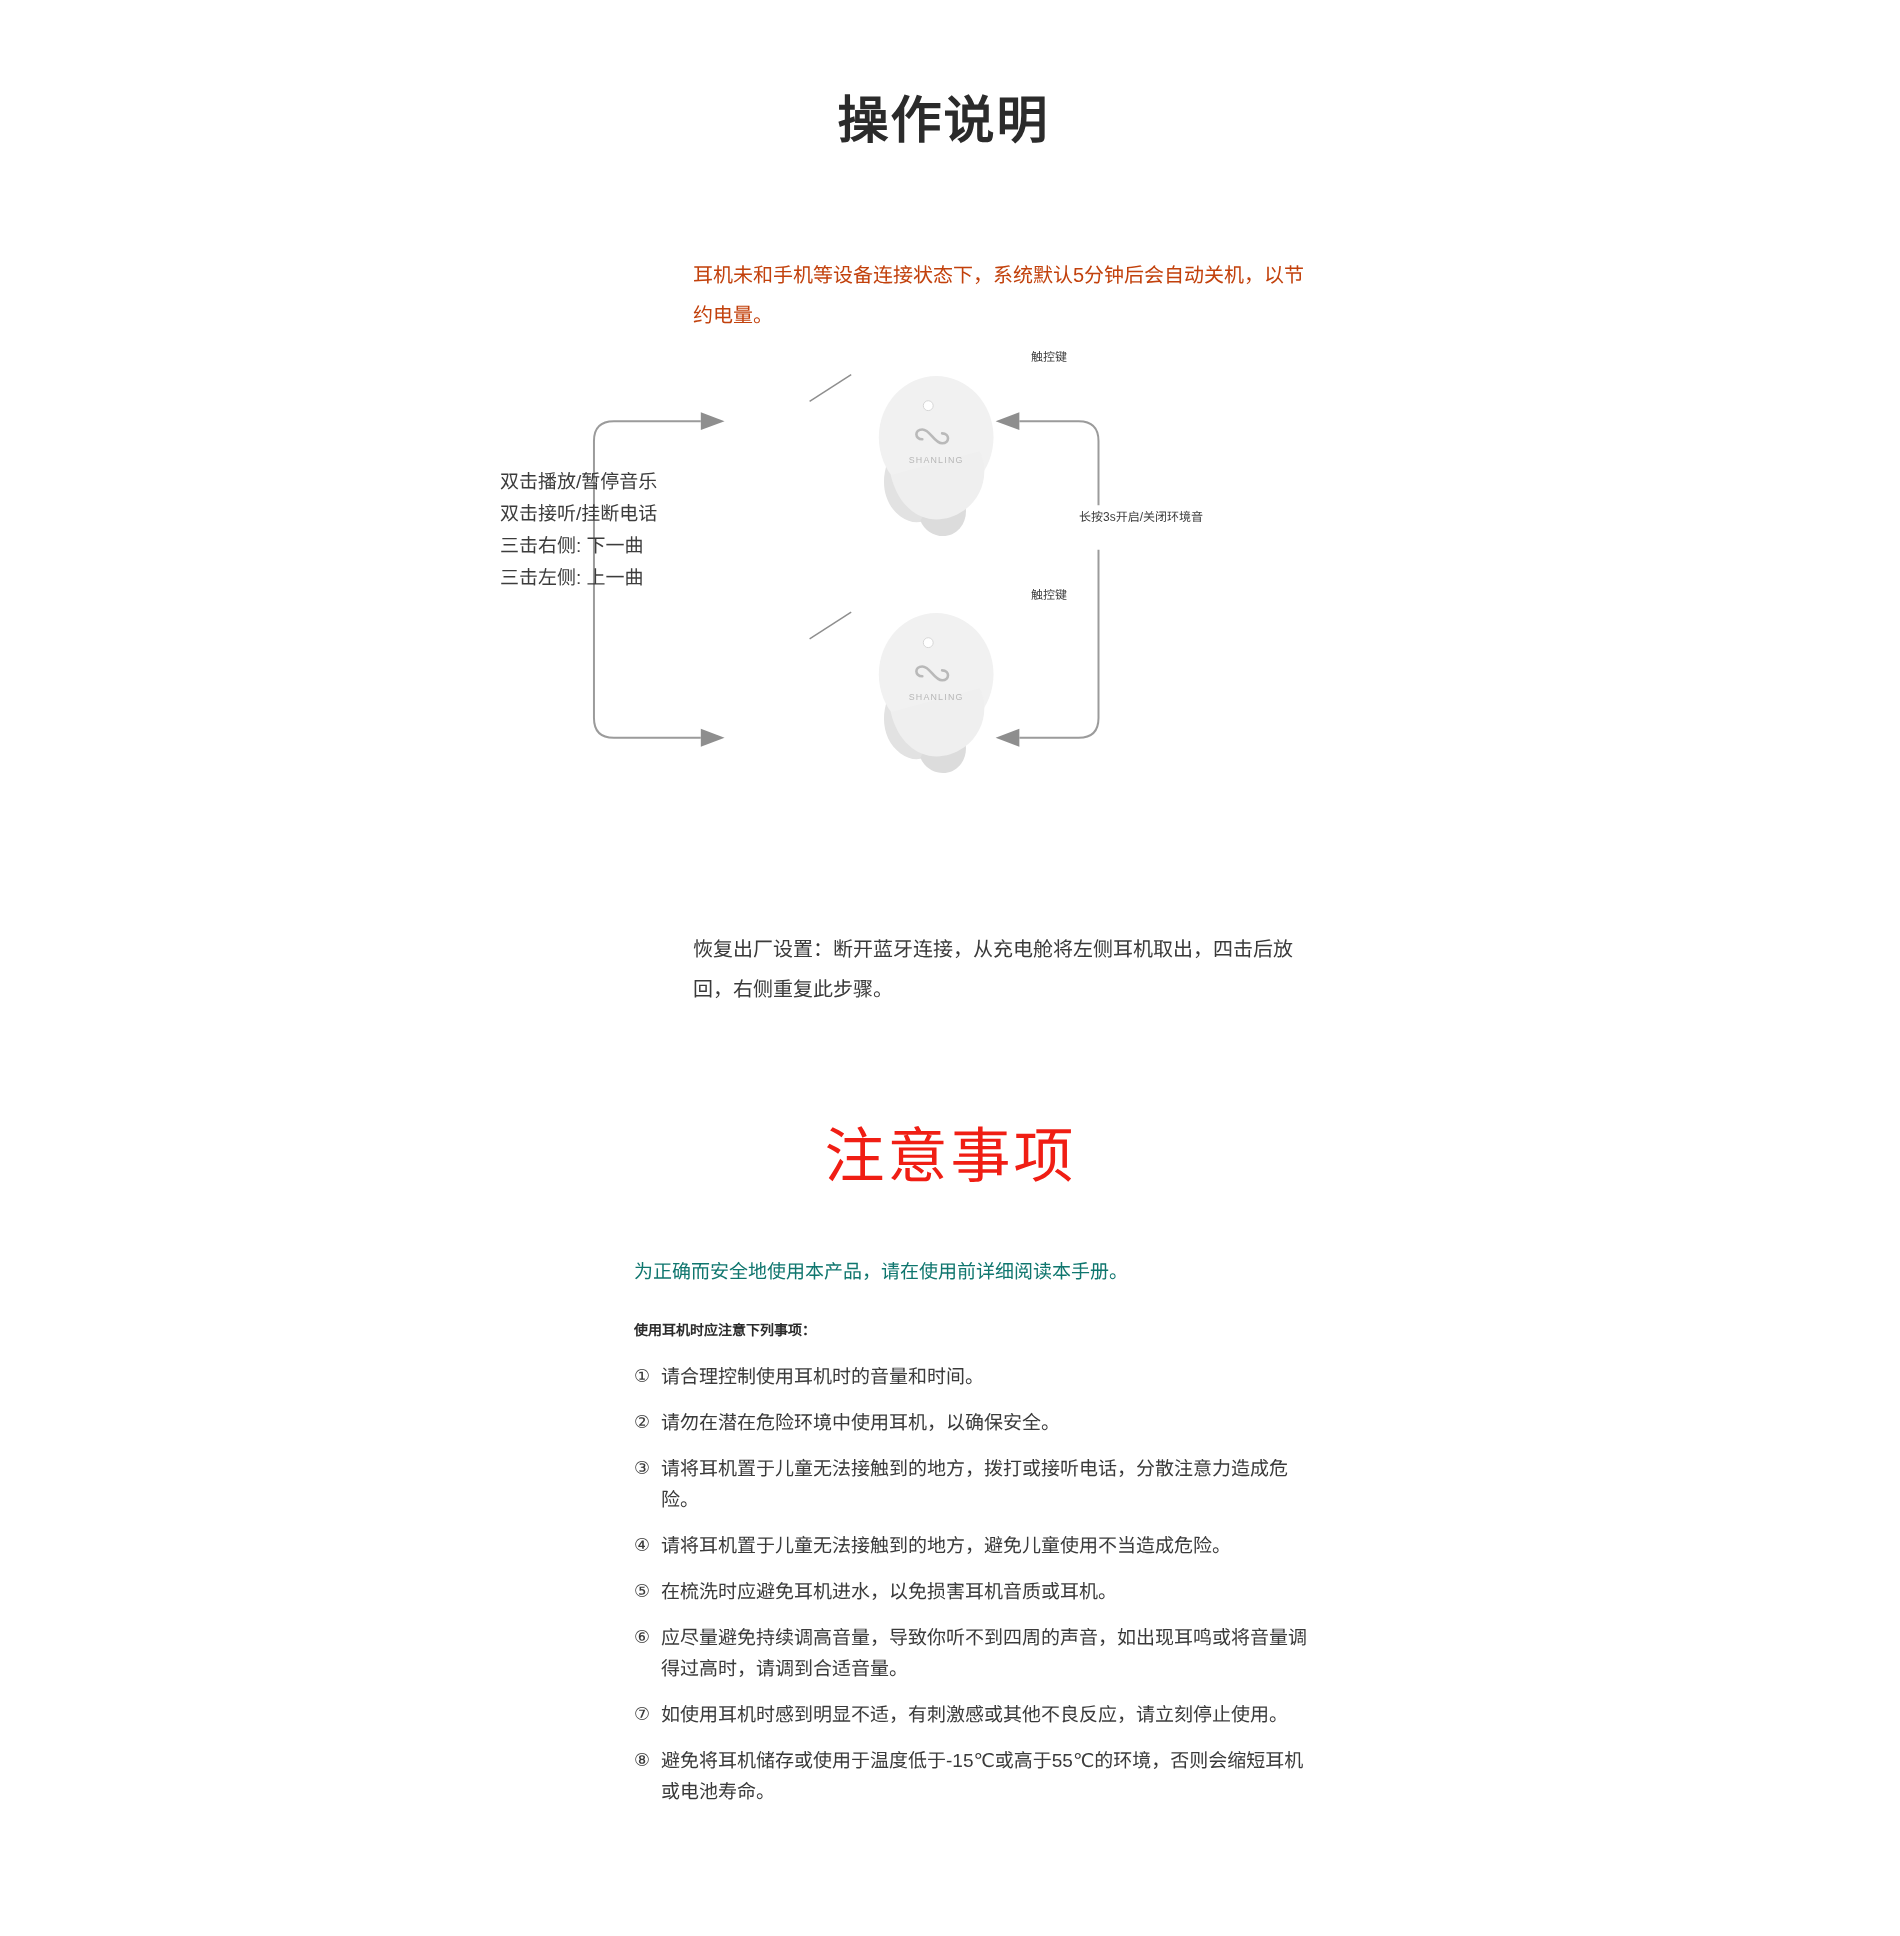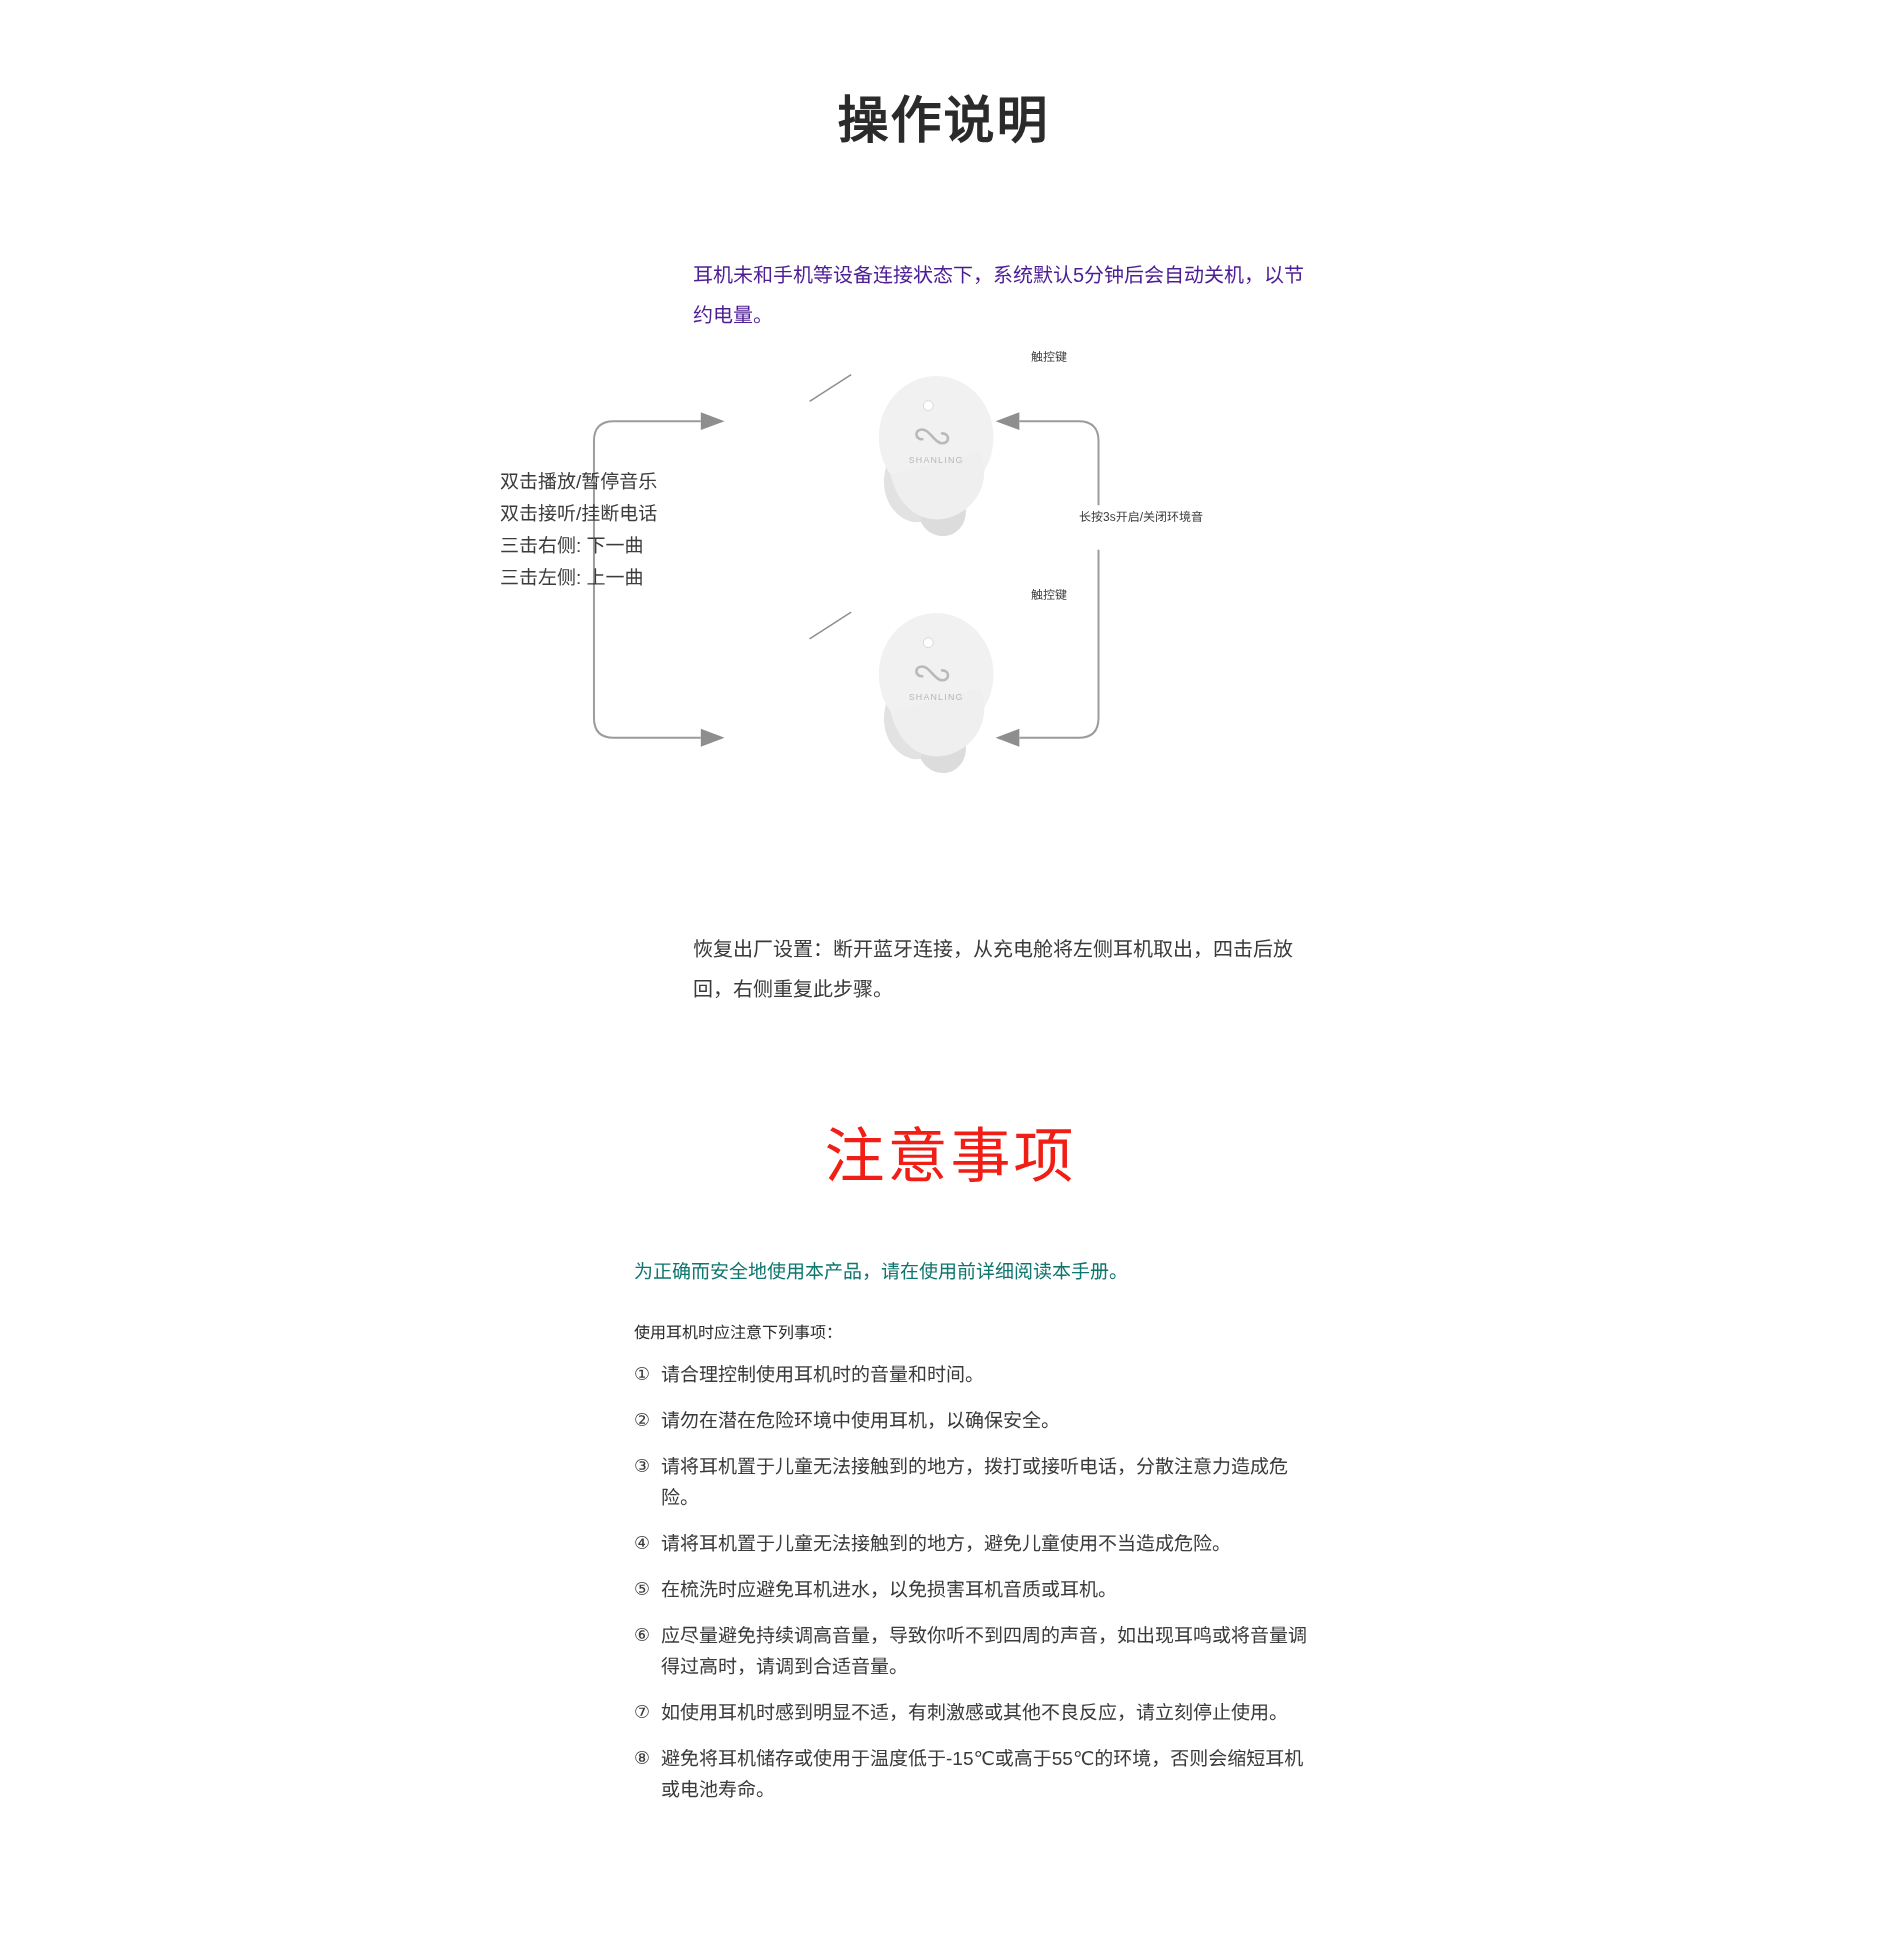--- a/index.html
+++ b/index.html
@@ -46,21 +46,21 @@
   }
 
   
   .intro {
     position: absolute;
     top: 255px;
     left: 693px;
     width: 614px;
     font-size: 20px;
     line-height: 40px;
-    color: #4c1d95;
+    color: #c2410c;
   }
 
   
   .diagram {
     position: absolute;
     top: 347px;
     left: 554px;
     width: 812px;
     height: 554px;
   }
@@ -107,24 +107,24 @@
     left: 634px;
     width: 673px;
   }
   .notice-lead {
     font-size: 19px;
     line-height: 34px;
     color: #0f766e;
     margin-bottom: 30px;
   }
   .notice-subtitle {
-    font-size: 16px;
-    font-weight: normal;
+    font-size: 14px;
+    font-weight: bold;
     color: #2b2b2b;
-    margin-bottom: 16px;
+    margin-bottom: 22px;
   }
   .notice-item {
     display: flex;
     font-size: 19px;
     line-height: 31px;
     color: #3a3a3a;
     margin-bottom: 15px;
   }
   .notice-num {
     flex: 0 0 auto;

